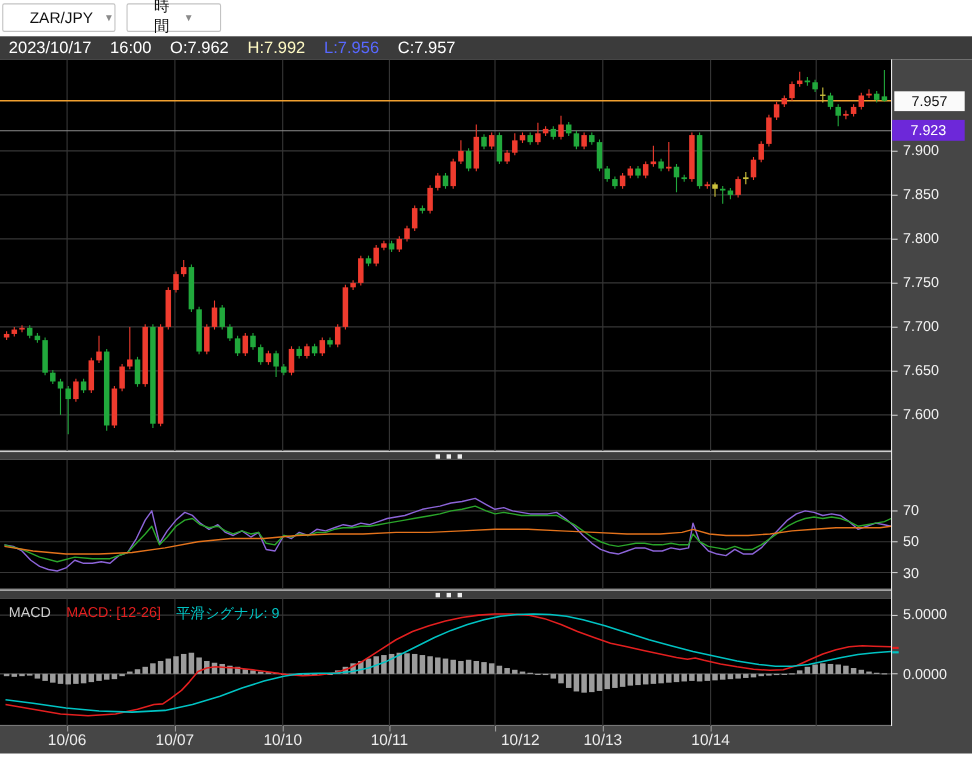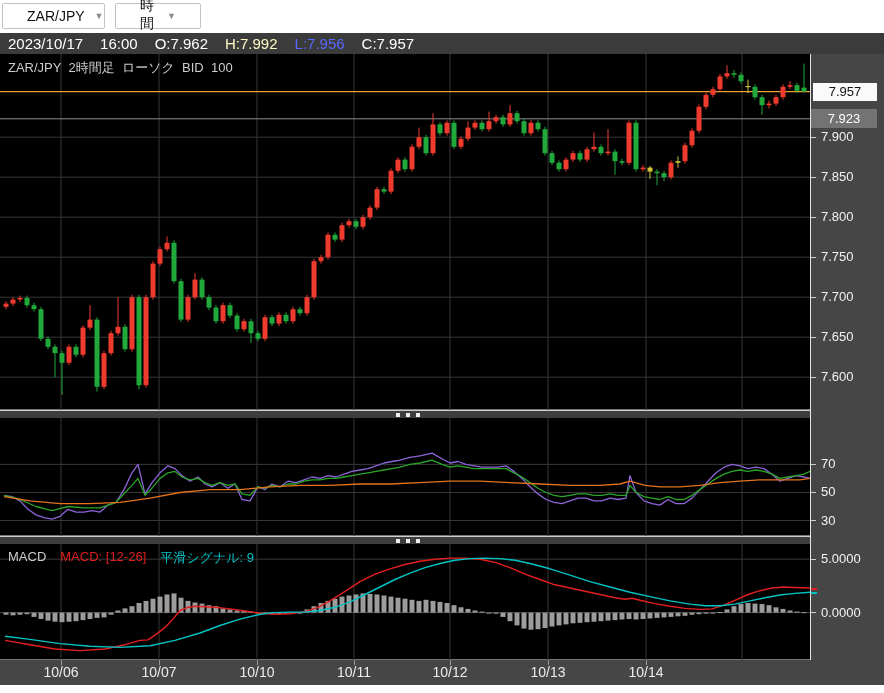--- a/index.html
+++ b/index.html
@@ -38,21 +38,21 @@
   .splitter .dots { position:absolute; left:396px; top:2px; display:flex; gap:6px; }
   .splitter .dots i { width:4px; height:4px; background:#eee; display:block; }
 
   
   #price-axis { position:absolute; left:810px; top:54px; width:94px; height:606px;
                 background:#464646; border-left:1px solid #e6e6e6; }
   .axis-label { position:absolute; left:10px; color:#f2f2f2; font-size:13px; }
   .axis-tick  { position:absolute; left:0; width:5px; height:1px; background:#cdcdcd; }
   #cur-price-label { position:absolute; left:2px; width:64px; height:18px; background:#fafafa;
                      color:#111; font-size:13px; text-align:center; line-height:18px; }
-  #bid-price-label { position:absolute; left:0px; width:66px; height:19px; background:#737373;
+  #bid-price-label { position:absolute; left:0px; width:66px; height:19px; background:#6d28d9;
                      color:#fff; font-size:13px; text-align:center; line-height:19px; }
   .macd-cur-tick { position:absolute; left:0; width:6px; height:2px; }
 
   
   #time-axis { position:absolute; left:0; top:660px; width:884px; height:25px; background:#464646; }
   #time-axis .tlabel { position:absolute; top:4px; color:#ececec; font-size:14px; transform:translateX(-50%); }
   #time-axis .ttick { position:absolute; top:0; width:1px; height:5px; background:#9a9a9a; }
   #cur-time-label { position:absolute; top:1px; height:22px; background:#1668dc; color:#fff;
                     font-size:14px; display:flex; align-items:center; justify-content:center;
                     transform:translateX(-50%); padding:0 10px; white-space:pre; }
@@ -76,21 +76,20 @@
   <div id="infobar">
     <span>2023/10/17</span>
     <span>16:00</span>
     <span class="val">O:7.962</span>
     <span class="hi">H:7.992</span>
     <span class="lo">L:7.956</span>
     <span class="val">C:7.957</span>
   </div>
 
   <div id="main-plot" class="plot">
-    <div class="panel-title">ZAR/JPY  2時間足  ローソク  BID  100</div>
     <svg id="main-svg" width="810" height="356">
         <line x1="61" y1="0" x2="61" y2="356" stroke="#373737" stroke-width="1"></line>
         <line x1="159" y1="0" x2="159" y2="356" stroke="#373737" stroke-width="1"></line>
         <line x1="257" y1="0" x2="257" y2="356" stroke="#373737" stroke-width="1"></line>
         <line x1="354" y1="0" x2="354" y2="356" stroke="#373737" stroke-width="1"></line>
         <line x1="450" y1="0" x2="450" y2="356" stroke="#373737" stroke-width="1"></line>
         <line x1="548" y1="0" x2="548" y2="356" stroke="#373737" stroke-width="1"></line>
         <line x1="646" y1="0" x2="646" y2="356" stroke="#373737" stroke-width="1"></line>
         <line x1="742" y1="0" x2="742" y2="356" stroke="#373737" stroke-width="1"></line>
         <line x1="0" y1="83.2" x2="810" y2="83.2" stroke="#373737" stroke-width="1"></line>
@@ -541,20 +540,20 @@
   <div id="time-axis">
   <div class="ttick" style="left: 61px;"></div>
       <div class="tlabel" style="left: 61px;">10/06</div>
       <div class="ttick" style="left: 159px;"></div>
       <div class="tlabel" style="left: 159px;">10/07</div>
       <div class="ttick" style="left: 257px;"></div>
       <div class="tlabel" style="left: 257px;">10/10</div>
       <div class="ttick" style="left: 354px;"></div>
       <div class="tlabel" style="left: 354px;">10/11</div>
       <div class="ttick" style="left: 450px;"></div>
-      <div class="tlabel" style="left: 450px;">10/12</div>
+      <div class="tlabel" style="left: 473px;">10/12</div>
       <div class="ttick" style="left: 548px;"></div>
       <div class="tlabel" style="left: 548px;">10/13</div>
       <div class="ttick" style="left: 646px;"></div>
       <div class="tlabel" style="left: 646px;">10/14</div>
     </div>
 
 </div>
 
 </body></html>

